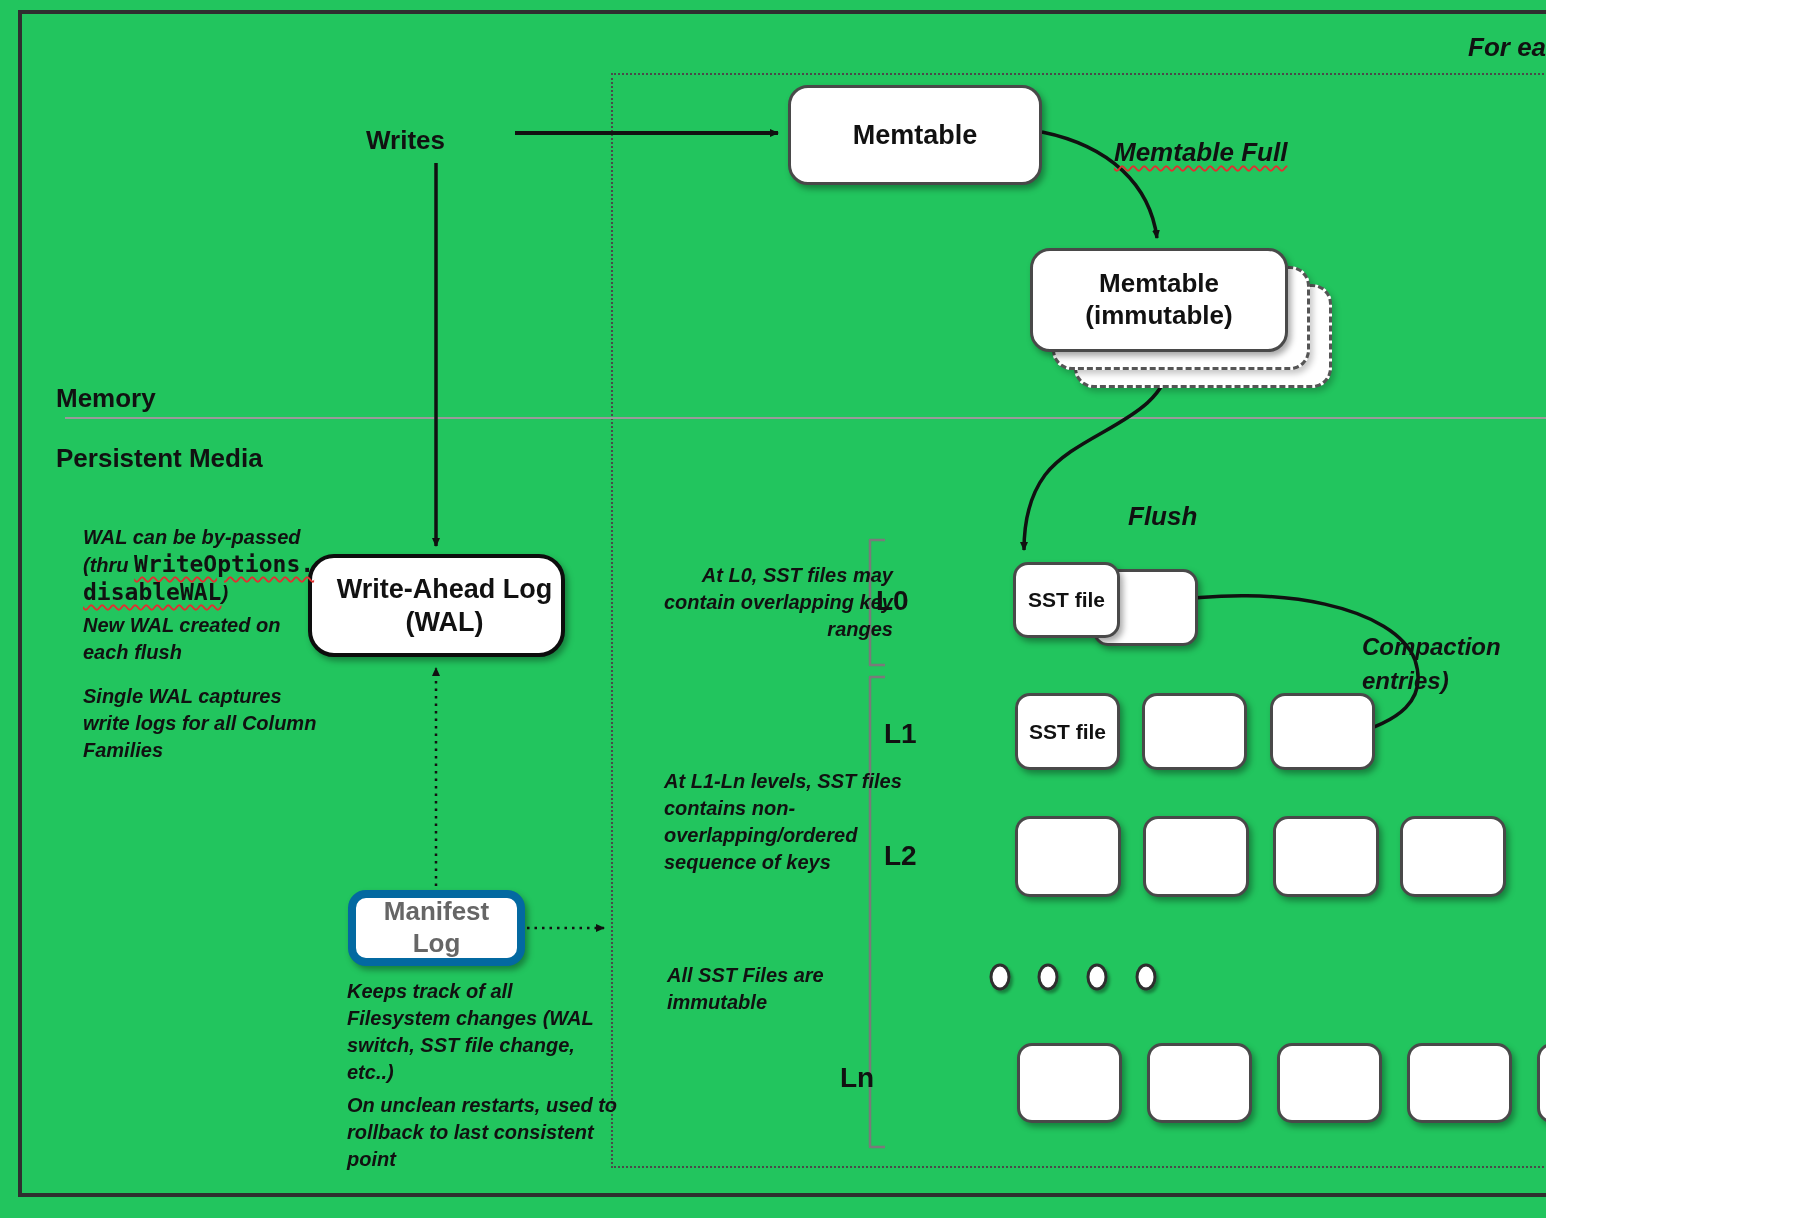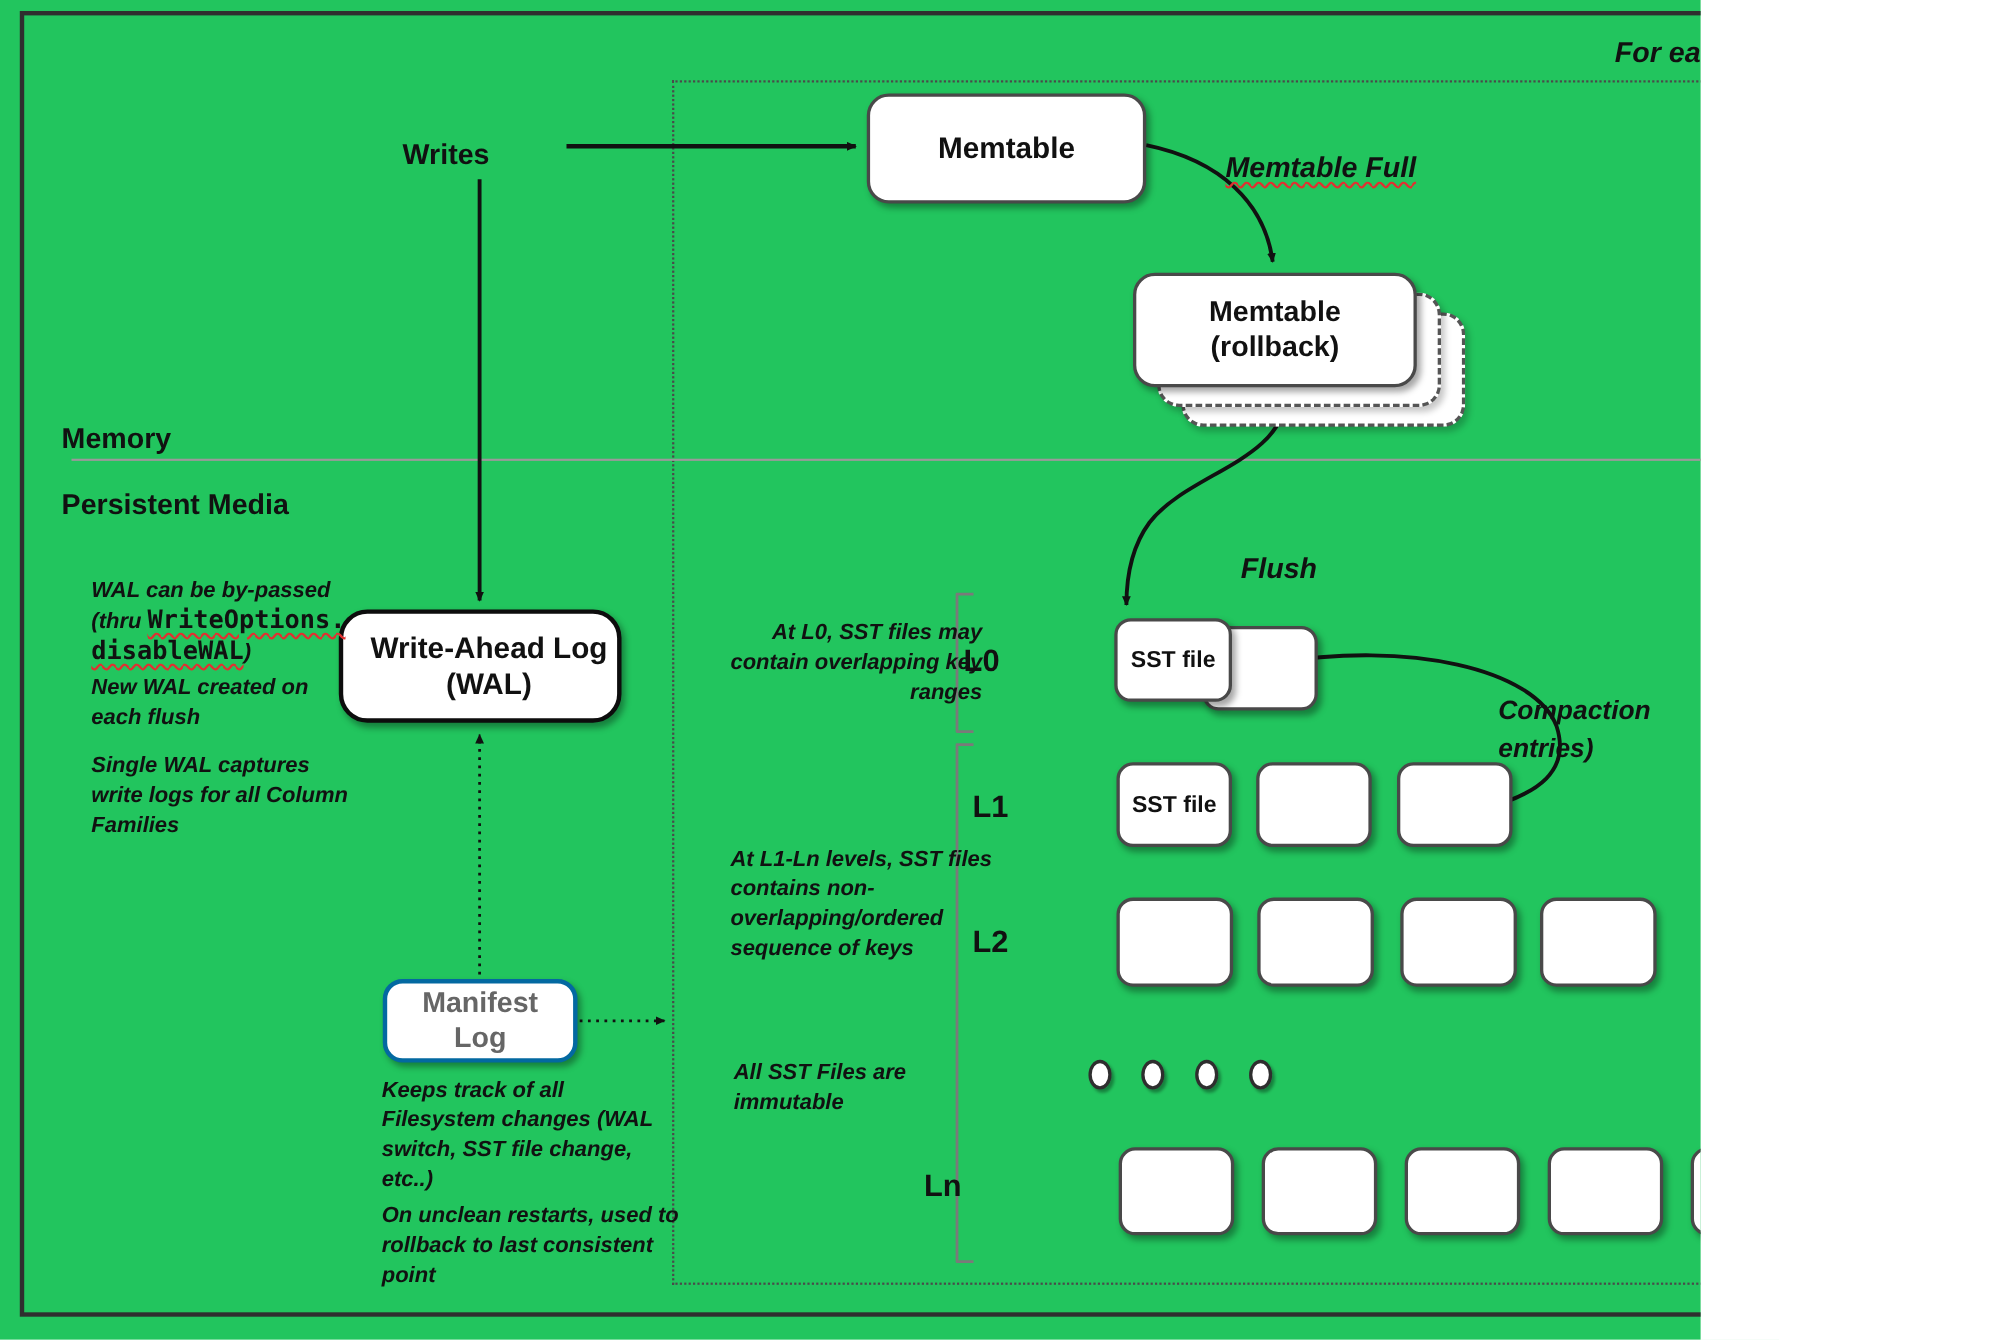--- a/index.html
+++ b/index.html
@@ -15,21 +15,21 @@
        box-shadow:3px 4px 6px rgba(0,0,0,.35);display:flex;flex-direction:column;
        align-items:center;justify-content:center;font-weight:700;box-sizing:border-box;z-index:3;}
   .box .ln2{line-height:1.22;}
   .memtable{left:788px;top:85px;width:254px;height:100px;font-size:27px;}
   .imm{left:1030px;top:248px;width:258px;height:104px;font-size:26px;text-align:center;z-index:4;}
   .imm-ghost{position:absolute;background:#fff;border:3px dashed #555;border-radius:20px;
        box-sizing:border-box;box-shadow:3px 4px 6px rgba(0,0,0,.22);}
   .ghost1{left:1052px;top:266px;width:258px;height:104px;z-index:3;}
   .ghost2{left:1074px;top:284px;width:258px;height:104px;z-index:2;}
   .wal{left:308px;top:554px;width:257px;height:103px;font-size:27px;border:4.5px solid #0d0d0d;border-radius:26px;text-align:center;padding-left:16px;}
-  .manifest{left:348px;top:890px;width:177px;height:76px;font-size:26px;border:4px solid #0369a1;
+  .manifest{left:348px;top:890px;width:177px;height:76px;font-size:26px;border:8px solid #0369a1;
        border-radius:18px;color:#666;text-align:center;}
   .sst{border-radius:15px;font-size:21px;margin-left:40px;}
   .lbl{position:absolute;font-weight:700;z-index:5;white-space:nowrap;}
   .lvl{font-size:28px;}
   .big{font-size:26px;margin-top:15px;}
   .ital{font-style:italic;font-weight:700;}
   .note{position:absolute;font-style:italic;font-weight:600;font-size:20px;line-height:27px;z-index:5;white-space:nowrap;}
   .mono{font-family:"DejaVu Sans Mono",monospace;font-style:normal;font-weight:700;font-size:23px;}
   .wavy{text-decoration-line:underline;text-decoration-style:wavy;text-decoration-color:#e03131;
         text-decoration-thickness:1.5px;text-underline-offset:4px;}
@@ -99,21 +99,21 @@
   <div class="lbl lvl" style="left:840px;top:1062px;">Ln</div>
 
   <div class="box memtable">
     <span>Memtable</span>
   </div>
 
   <div class="imm-ghost ghost2"></div>
   <div class="imm-ghost ghost1"></div>
   <div class="box imm">
     <span class="ln2">Memtable</span>
-    <span class="ln2">(rollback)</span>
+    <span class="ln2">(immutable)</span>
   </div>
 
   <div class="box wal">
     <span class="ln2">Write-Ahead Log</span>
     <span class="ln2">(WAL)</span>
   </div>
 
   <div class="box manifest">
     <span class="ln2">Manifest</span>
     <span class="ln2">Log</span>

